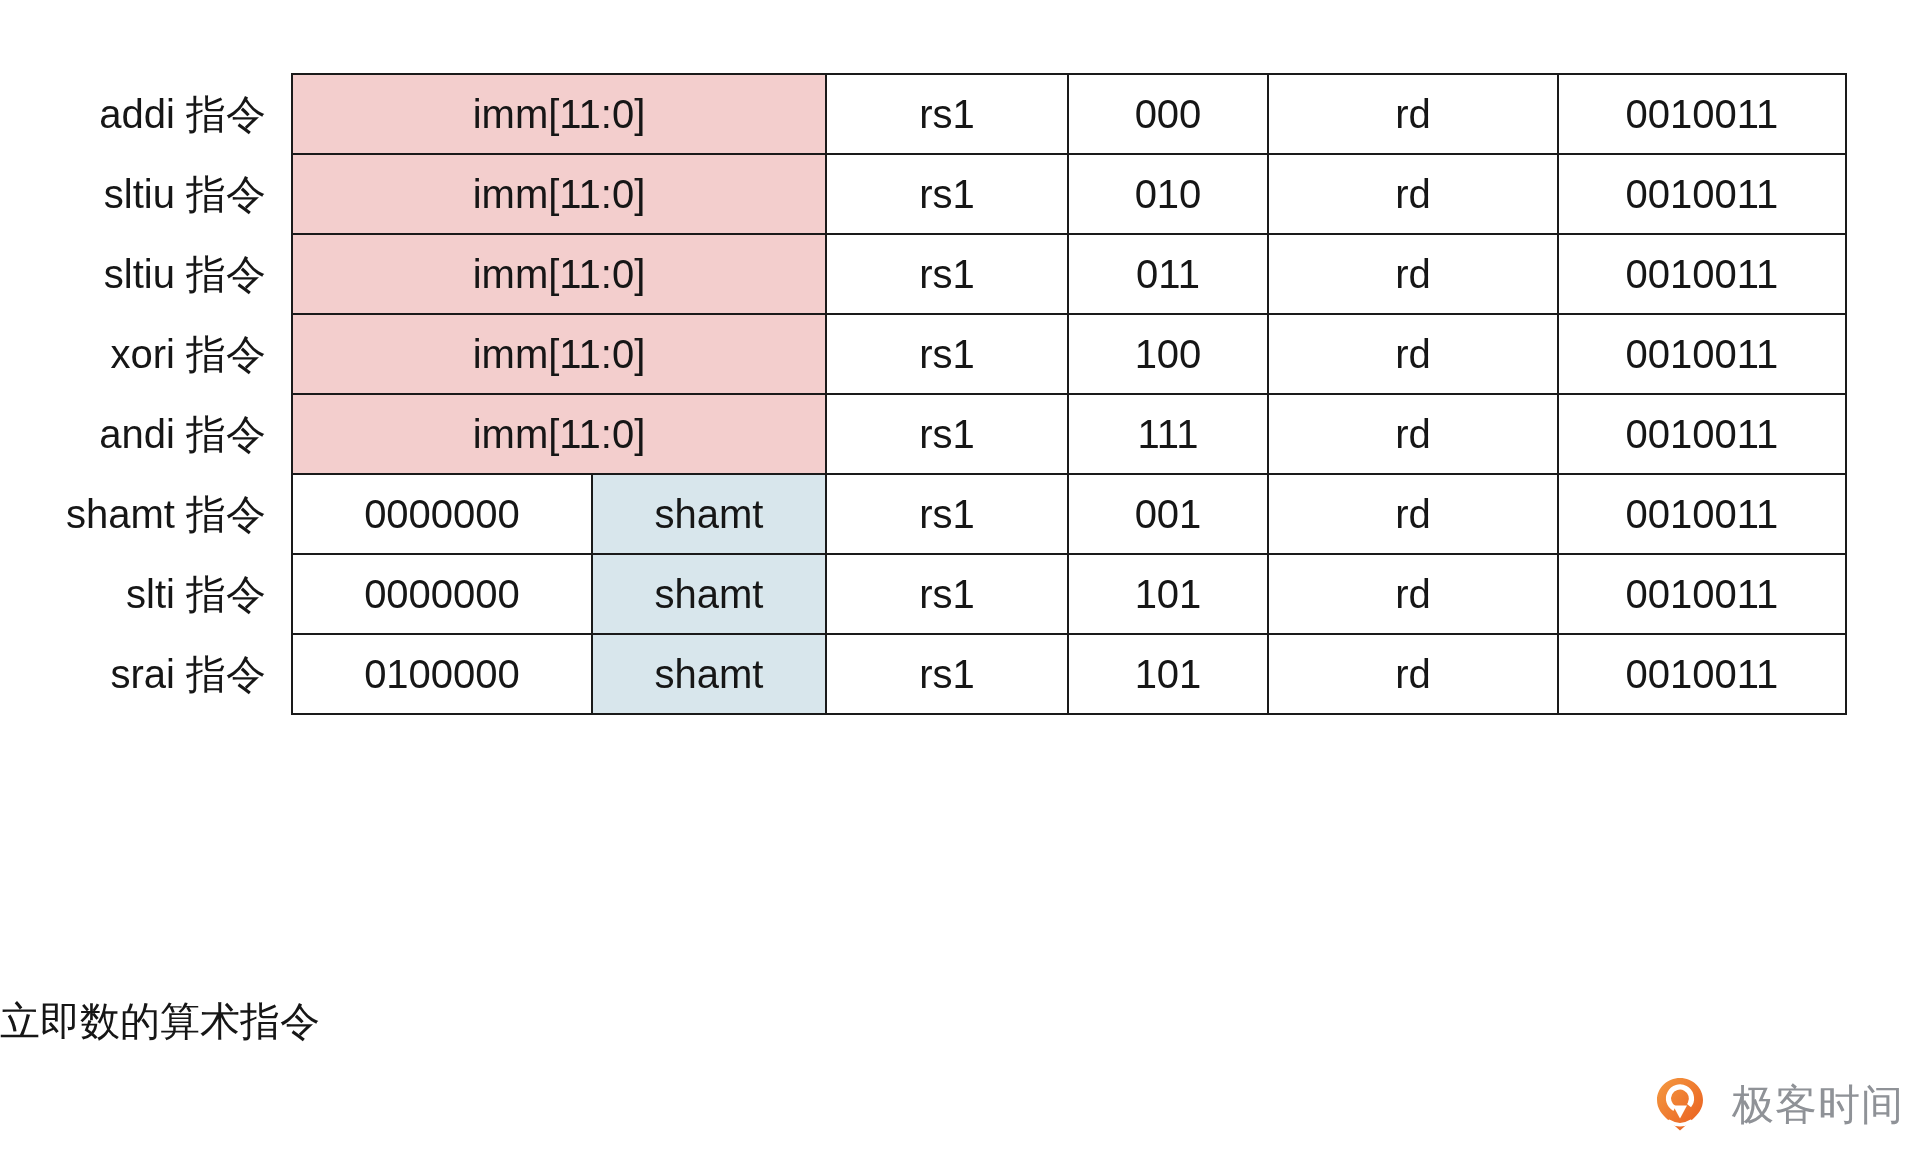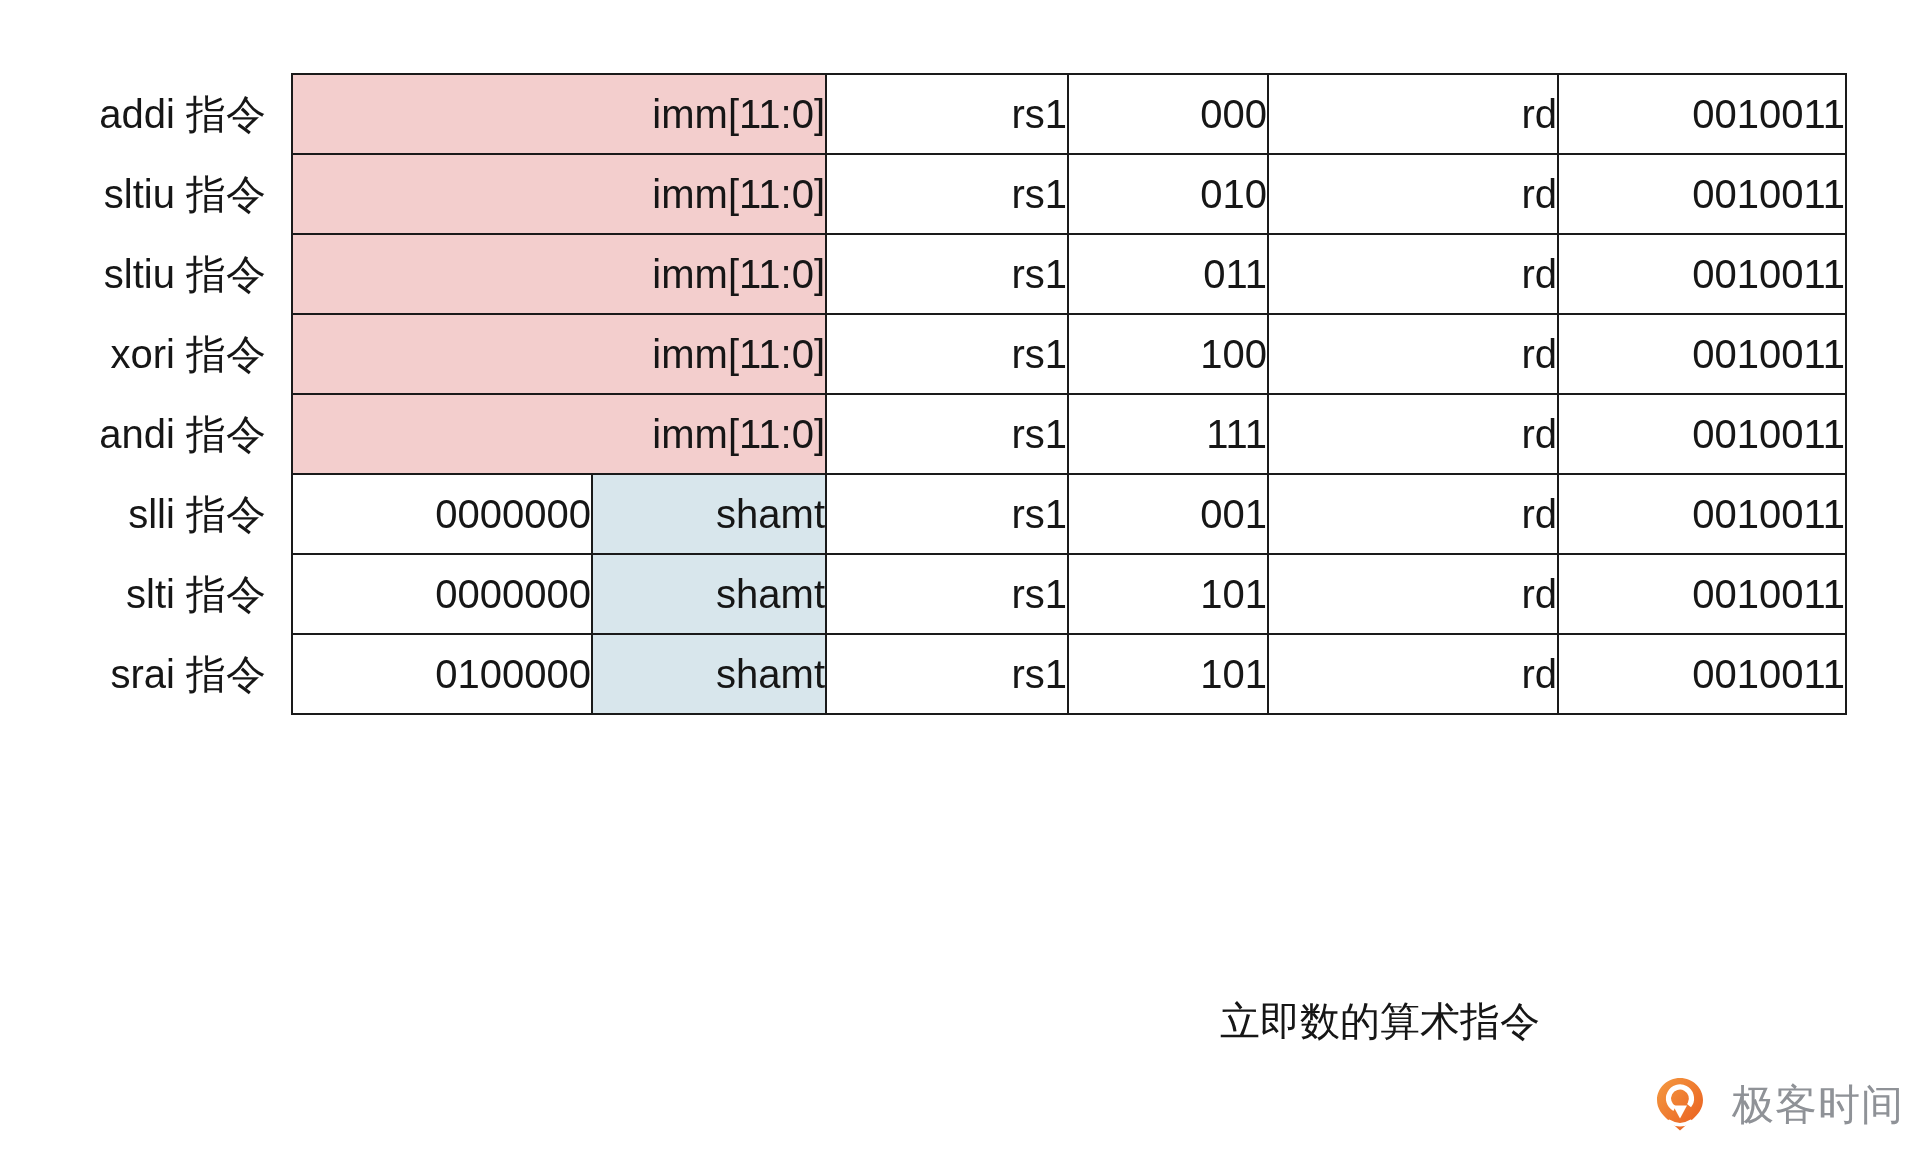--- a/index.html
+++ b/index.html
@@ -21,40 +21,40 @@
   }
   .fmt-table{
     position:absolute;
     left:40px;top:73px;
     border-collapse:collapse;
     table-layout:fixed;
   }
   .fmt-table tr{height:80px;}
   .fmt-table td{
     border:2px solid var(--border,#1A1A1A);
-    text-align:right;
+    text-align:center;
     vertical-align:middle;
     font-size:40px;
     background:#ffffff;
     overflow:hidden;
     white-space:nowrap;
   }
   .fmt-table td.row-label{
     border:none;
     background:transparent;
     text-align:right;
     padding-right:25px;
     font-size:40px;
   }
   .fmt-table td.imm{background:var(--imm-highlight,#F3CECD);}
   .fmt-table td.shamt{background:var(--shamt-highlight,#D8E6EC);}
   .caption{
     position:absolute;
     left:0;top:1000px;width:1540px;
-    text-align:right;
+    text-align:left;
     font-size:40px;
     line-height:42px;
     color:#161616;
   }
   .logo{
     position:absolute;
     left:1656px;top:1076px;
     height:58px;
     display:flex;
     align-items:center;
@@ -115,21 +115,21 @@
   </tr>
   <tr>
     <td class="row-label">andi 指令</td>
     <td class="imm" colspan="2">imm[11:0]</td>
     <td>rs1</td>
     <td>111</td>
     <td>rd</td>
     <td>0010011</td>
   </tr>
   <tr>
-    <td class="row-label">slli 指令</td>
+    <td class="row-label">shamt 指令</td>
     <td>0000000</td>
     <td class="shamt">shamt</td>
     <td>rs1</td>
     <td>001</td>
     <td>rd</td>
     <td>0010011</td>
   </tr>
   <tr>
     <td class="row-label">slti 指令</td>
     <td>0000000</td>

